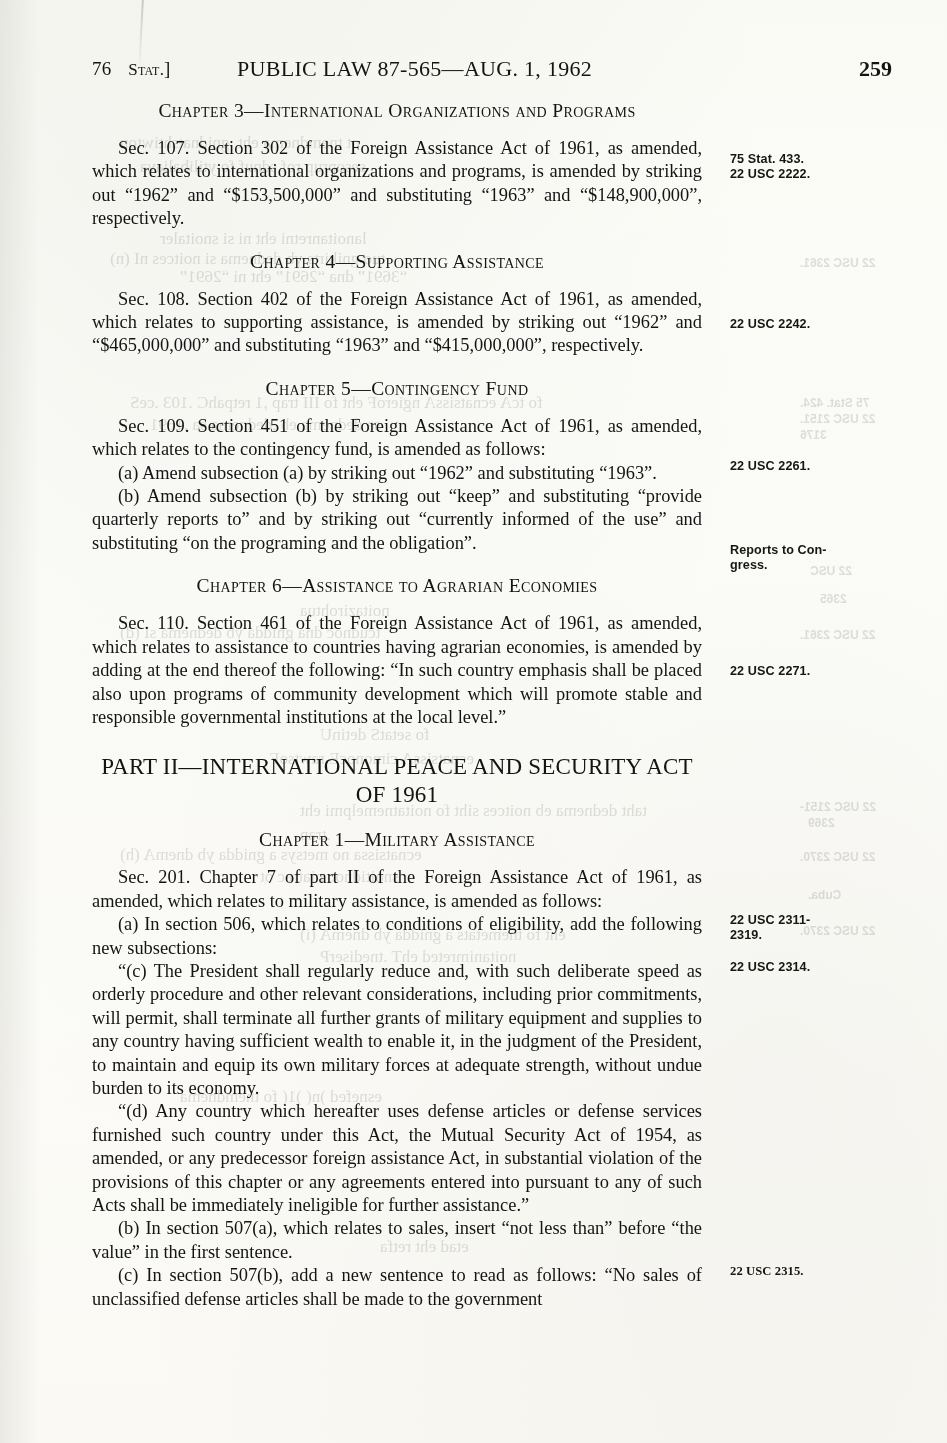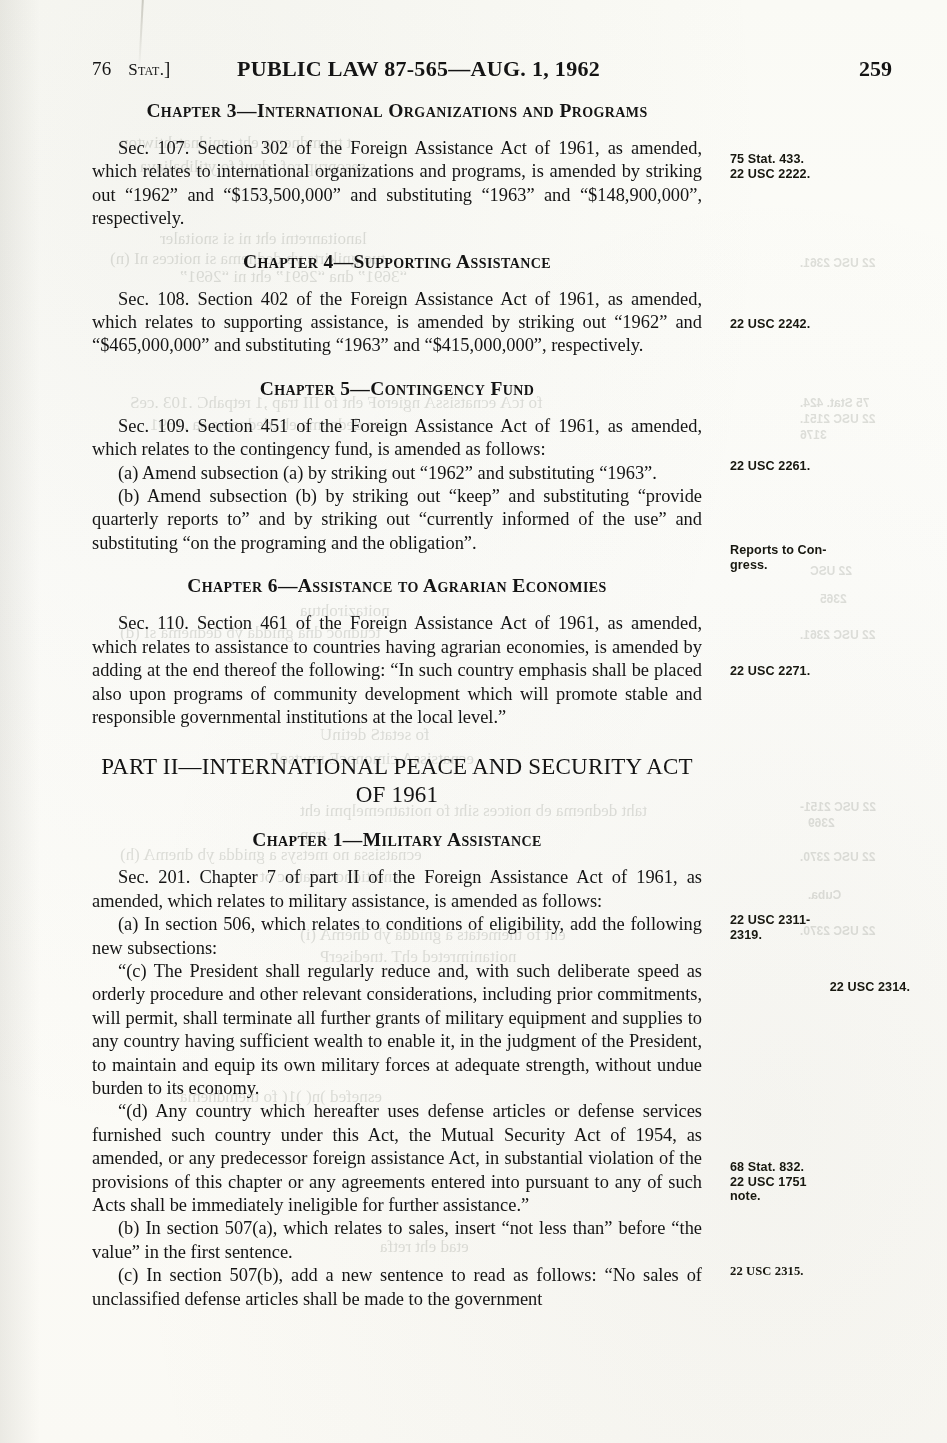--- a/index.html
+++ b/index.html
@@ -57,21 +57,21 @@
   .runhead .left .sc {
     font-variant: small-caps;
     font-size: 17px;
     margin-left: 12px;
   }
   .runhead .center {
     position: absolute;
     left: 145px;
     top: -2px;
     font-size: 22px;
-    font-weight: 700;
+    font-weight: 400;
     letter-spacing: 0.3px;
   }
   .runhead .right {
     position: absolute;
     right: 0;
     top: -2px;
     font-size: 22px;
     font-weight: 600;
   }
 
@@ -89,21 +89,21 @@
     text-align: justify;
     text-justify: inter-word;
     hyphens: none;
   }
   p.indent { text-indent: 26px; }
   .gap-m { height: 15px; }
   .gap-l { height: 20px; }
 
   h2.chapter {
     font-variant: small-caps;
-    font-weight: bold;
+    font-weight: normal;
     font-size: 19.5px;
     text-align: center;
     margin: 0;
     letter-spacing: 0.4px;
   }
   h1.part {
     font-weight: normal;
     font-size: 23px;
     text-align: center;
     margin: 0;
@@ -268,27 +268,22 @@
         <div>Reports to Con-</div>
         <div>gress.</div>
       </div>
       <div class="mnote" style="top:664px;">
         <div>22 USC 2271.</div>
       </div>
       <div class="mnote" style="top:913px;">
         <div>22 USC 2311-</div>
         <div>2319.</div>
       </div>
-      <div class="mnote" style="top:980px;text-align:right;">
+      <div class="mnote" style="top:960px;">
         <div>22 USC 2314.</div>
-      </div>
-      <div class="mnote" style="top:1160px;">
-        <div>68 Stat. 832.</div>
-        <div>22 USC 1751</div>
-        <div>note.</div>
       </div>
       <div class="mnote" style="top:1264px;font-family:Liberation Serif, serif;">
         <div>22 USC 2315.</div>
       </div>
     </div>
 
   </div>
 </div>
 
 </body></html>

